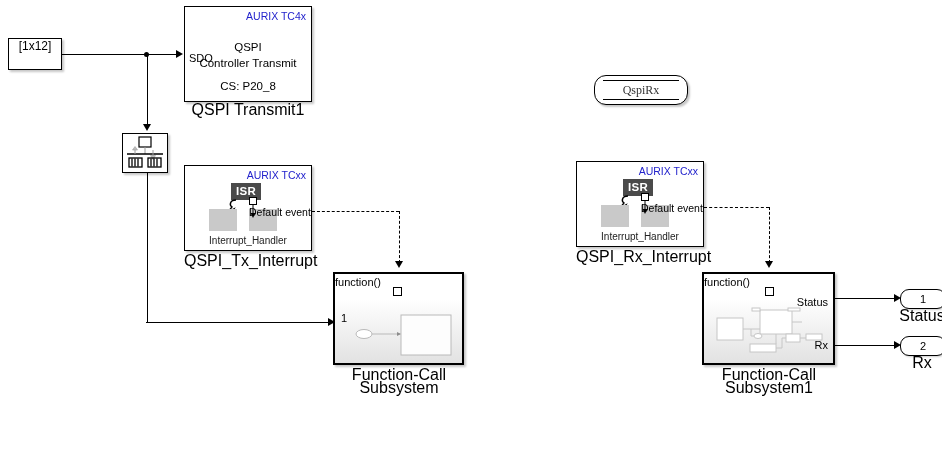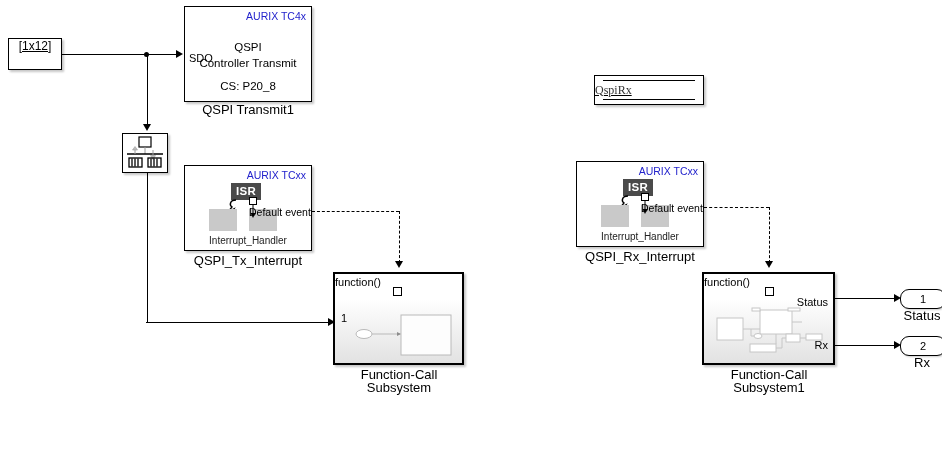--- a/index.html
+++ b/index.html
@@ -22,30 +22,29 @@
   
   .abs { position: absolute; }
 
   
   .blk {
     position: absolute;
     background: #ffffff;
     border: 1px solid #000000;
     box-sizing: border-box;
     box-shadow: 2px 2px 2px rgba(0,0,0,0.22);
-    text-decoration: underline;
   }
   .blk-thick {
     border: 2.5px solid #000000;
   }
 
   .caption {
     position: absolute;
     text-align: center;
-    font-size: 13px;
+    font-size: 16px;
     color: #000000;
     line-height: 13px;
     white-space: pre-line;
     user-select: none;
   }
 
   
   #const-block {
     left: 8px; top: 38px; width: 54px; height: 32px;
     display: flex; align-items: flex-start; justify-content: center;
@@ -137,22 +136,22 @@
     font-size: 11px;
   }
   .fcs-out-label {
     position: absolute;
     right: 5px;
     font-size: 11px;
   }
 
   
   #dsm-block {
-    left: 594px; top: 75px; width: 110px; height: 30px;
-    display: flex; align-items: center; 
+    left: 594px; top: 75px; width: 94px; height: 30px;
+    display: flex; align-items: center; justify-content: center; border-radius: 12px;
   }
   #dsm-label {
     font-family: "Liberation Serif", serif;
     font-size: 12px;
     color: #333333;
   }
   .dsm-rule {
     position: absolute;
     left: 8px; right: 8px;
     height: 1px;

